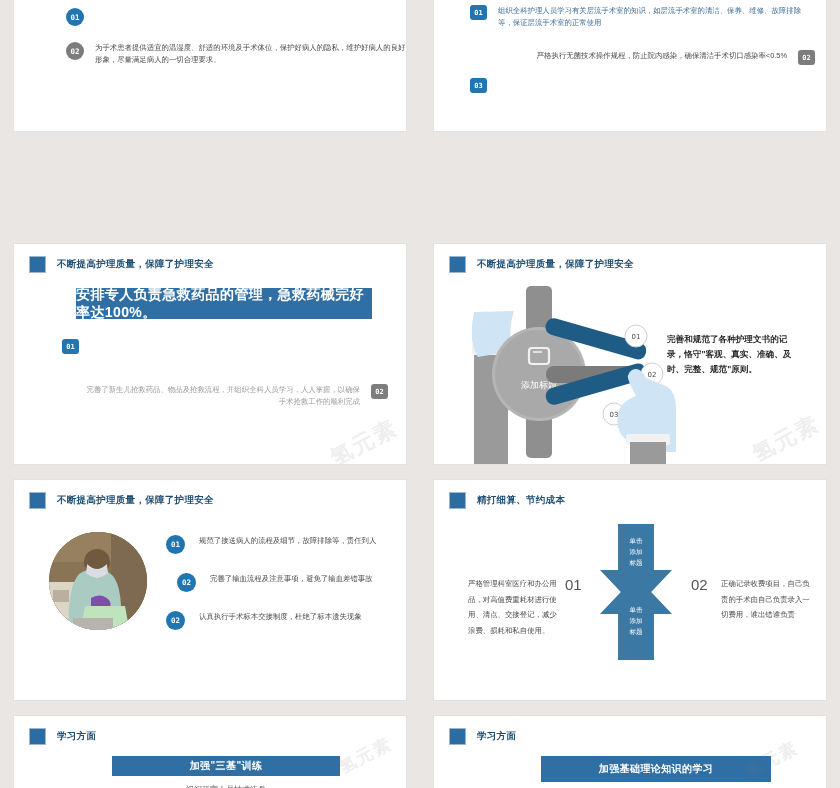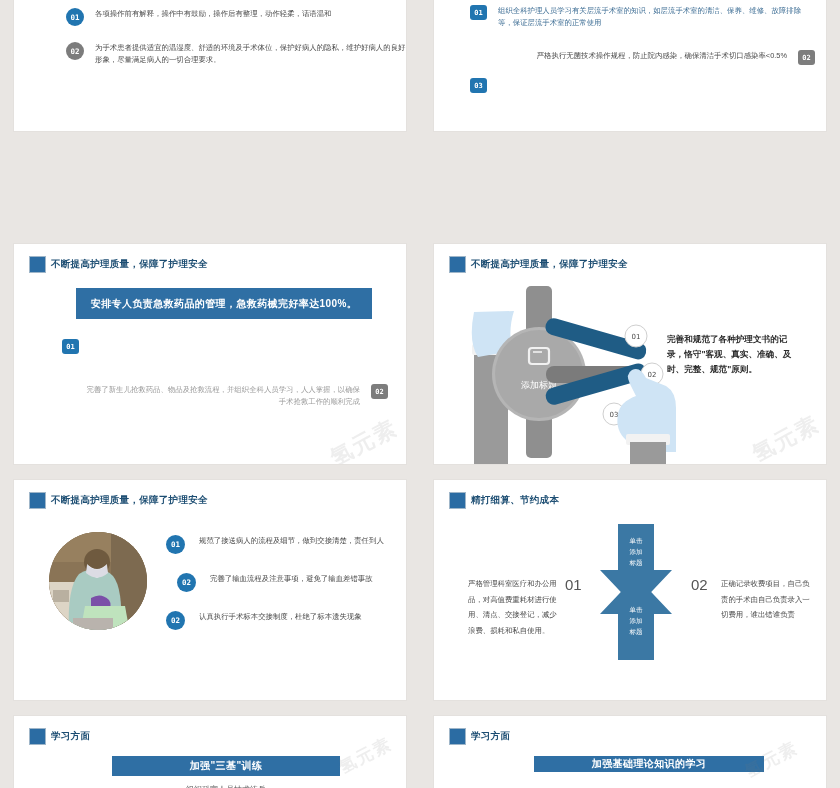--- a/index.html
+++ b/index.html
@@ -24,21 +24,21 @@
   .slide{
     position:relative;
     width:100%;height:100%;
     background:#ffffff;
     overflow:hidden;
     box-shadow:0 0 0 1px rgba(0,0,0,0.02);
   }
   
   .s-head{
     position:absolute;left:16px;top:13px;
-    display:flex;align-items:center;gap:6px;
+    display:flex;align-items:center;gap:12px;
   }
   .s-head .sq{
     width:15px;height:15px;
     background:#2b6ca3;
     box-shadow:0 0 0 1px #9fb6c9;
     flex:none;
   }
   .s-head .ttl{
     font-size:9.5px;font-weight:bold;color:#1d4e73;
     letter-spacing:.3px;white-space:nowrap;
@@ -65,21 +65,21 @@
   }
   
   .s1-row{position:absolute;display:flex;gap:11px;align-items:flex-start;}
   
   .s2-row{position:absolute;display:flex;gap:11px;align-items:flex-start;}
   .s2-row.rtl{flex-direction:row-reverse;}
   
   .bluebar{
     position:absolute;
     background:#2f6fa4;color:#fff;
-    font-size:10px;font-weight:bold;
+    font-size:14px;font-weight:bold;
     display:flex;align-items:center;justify-content:center;
     letter-spacing:.4px;
   }
   
   .watch-wrap{position:absolute;left:34px;top:38px;width:210px;height:185px;}
   .txt-right{
     position:absolute;font-size:8.6px;color:#2b2b2b;font-weight:bold;
     line-height:1.75;
   }
   
@@ -104,21 +104,20 @@
 </style>
 </head>
 <body>
 
 <div class="deck">
 
   <div class="slide-cell" style="padding-top:0;height:131px;">
     <div class="slide" style="height:131px;">
       <div class="s1-row" style="left:52px;top:8px;width:340px;">
         <div class="circ-badge">01</div>
-        <div class="body-txt">各项操作前有解释，操作中有鼓励，操作后有整理，动作轻柔，话语温和</div>
       </div>
       <div class="s1-row" style="left:52px;top:42px;width:345px;">
         <div class="circ-badge gray">02</div>
         <div class="body-txt">为手术患者提供适宜的温湿度、舒适的环境及手术体位，保护好病人的隐私，维护好病人的良好形象，尽量满足病人的一切合理要求。</div>
       </div>
     </div>
   </div>
 
   <div class="slide-cell" style="padding-top:0;height:131px;">
     <div class="slide" style="height:131px;">
@@ -227,21 +226,21 @@
           <path d="M42 66 q10 -6 18 2 q4 6 -2 10 q-10 4 -16 -4z" fill="#7b4fa8"></path>
 
           <path d="M36 74 h40 l4 22 h-48z" fill="#bfe3bd"></path>
 
           <rect x="24" y="86" width="40" height="12" fill="#b9b3ad"></rect>
         </svg>
       </div>
 
       <div class="s1-row" style="left:152px;top:55px;width:250px;gap:14px;">
         <div class="circ-badge" style="width:19px;height:19px;">01</div>
-        <div class="body-txt">规范了接送病人的流程及细节，做到交接清楚，责任到人</div>
+        <div class="body-txt">规范了接送病人的流程及细节，故障排除等，责任到人</div>
       </div>
       <div class="s1-row" style="left:163px;top:93px;width:240px;gap:14px;">
         <div class="circ-badge" style="width:19px;height:19px;">02</div>
         <div class="body-txt">完善了输血流程及注意事项，避免了输血差错事故</div>
       </div>
       <div class="s1-row" style="left:152px;top:131px;width:245px;gap:14px;">
         <div class="circ-badge" style="width:19px;height:19px;">02</div>
         <div class="body-txt">认真执行手术标本交接制度，杜绝了标本遗失现象</div>
       </div>
     </div>
@@ -284,19 +283,19 @@
     </div>
   </div>
 
   <div class="slide-cell" style="height:168px;padding-bottom:0;">
     <div class="slide" style="height:160px;">
       <div class="s-head">
         <div class="sq"></div>
         <div class="ttl">学习方面</div>
       </div>
 
-      <div class="bluebar" style="left:100px;top:40px;width:230px;height:16px;font-size:10px;">加强基础理论知识的学习</div>
+      <div class="bluebar" style="left:107px;top:40px;width:230px;height:26px;font-size:10px;">加强基础理论知识的学习</div>
 
       <div class="wm small" style="right:26px;top:32px;">氢元素</div>
     </div>
   </div>
 
 </div>
 
 </body></html>

